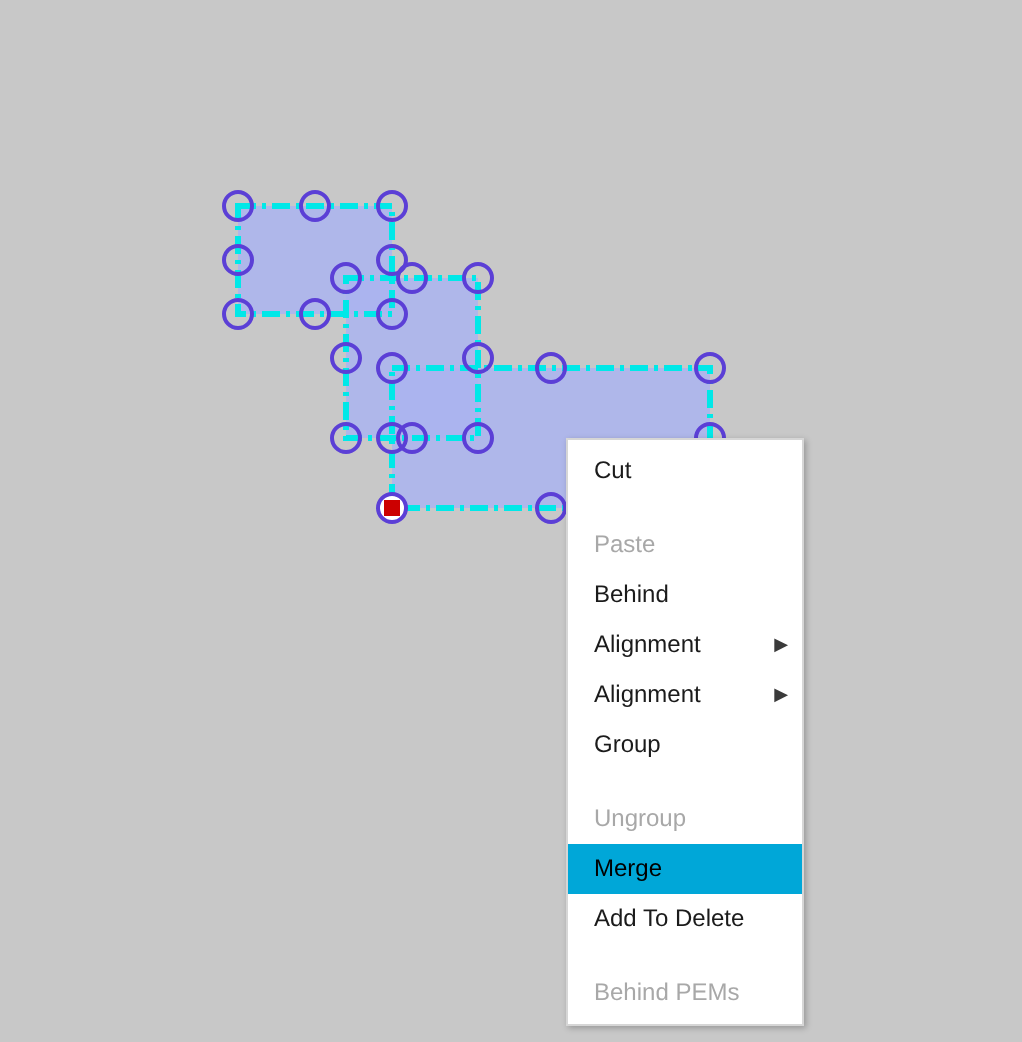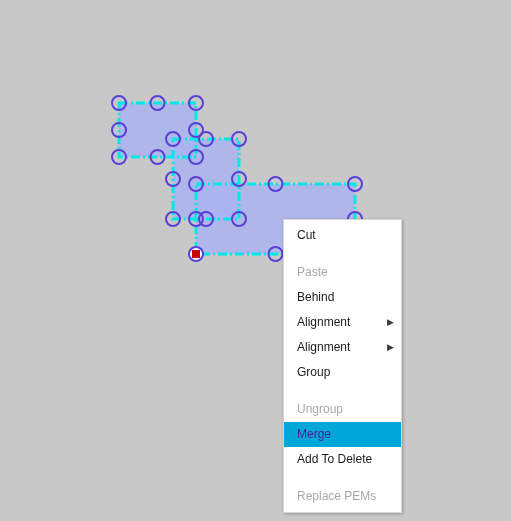--- a/index.html
+++ b/index.html
@@ -45,21 +45,21 @@
     padding-right: 8px;
     white-space: nowrap;
     cursor: default;
   }
   .menu-item.disabled {
     color: #a8a8a8;
     margin-top: 12px;
   }
   .menu-item.highlight {
     background: #00a7d8;
-    color: #4c1d95;
+    color: #000000;
   }
   .submenu-arrow {
     position: absolute;
     right: 7px;
     top: 0;
     height: 25px;
     line-height: 25px;
     font-size: 9px;
     color: #3a3a3a;
   }
@@ -160,14 +160,14 @@
 <div id="context-menu">
     <div class="menu-item"><span>Cut</span></div>
     <div class="menu-item disabled"><span>Paste</span></div>
     <div class="menu-item"><span>Behind</span></div>
     <div class="menu-item"><span>Alignment</span><span class="submenu-arrow">▶</span></div>
     <div class="menu-item"><span>Alignment</span><span class="submenu-arrow">▶</span></div>
     <div class="menu-item"><span>Group</span></div>
     <div class="menu-item disabled"><span>Ungroup</span></div>
     <div class="menu-item highlight"><span>Merge</span></div>
     <div class="menu-item"><span>Add To Delete</span></div>
-    <div class="menu-item disabled"><span>Replace PEMs</span></div>
+    <div class="menu-item disabled"><span>Behind PEMs</span></div>
   </div>
 
 </body></html>

